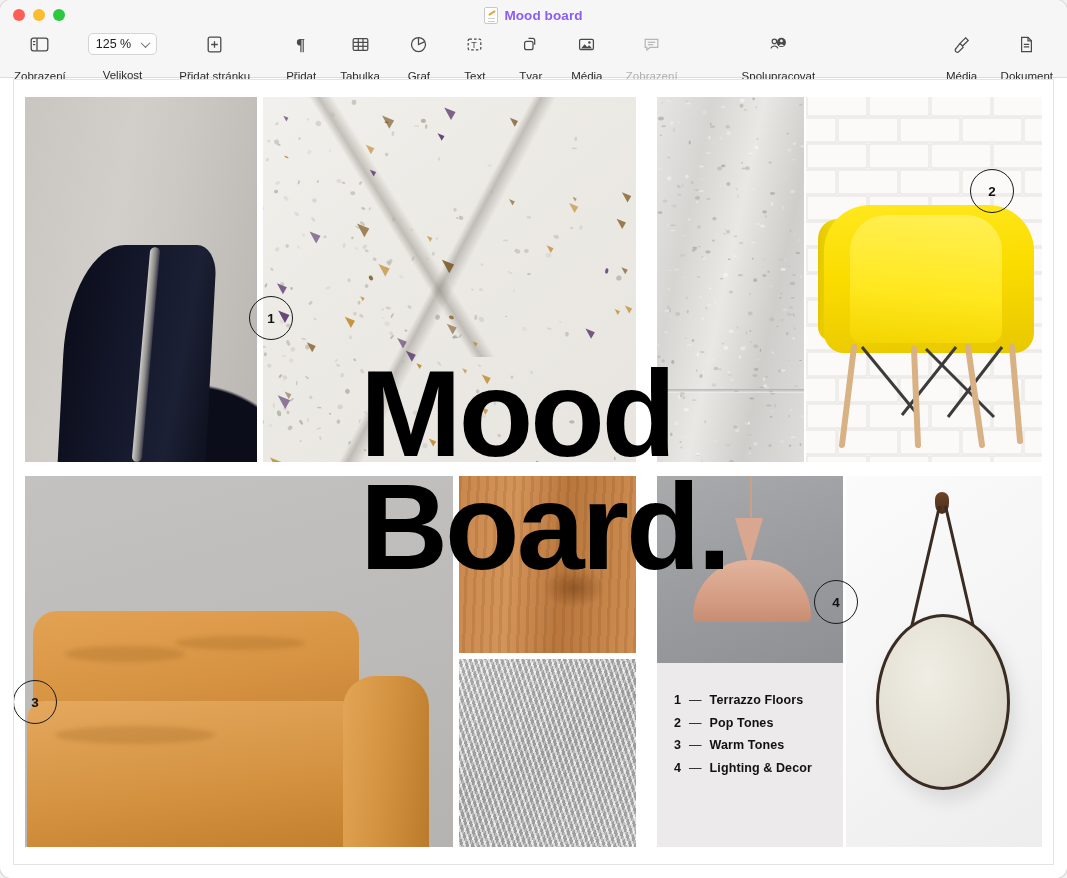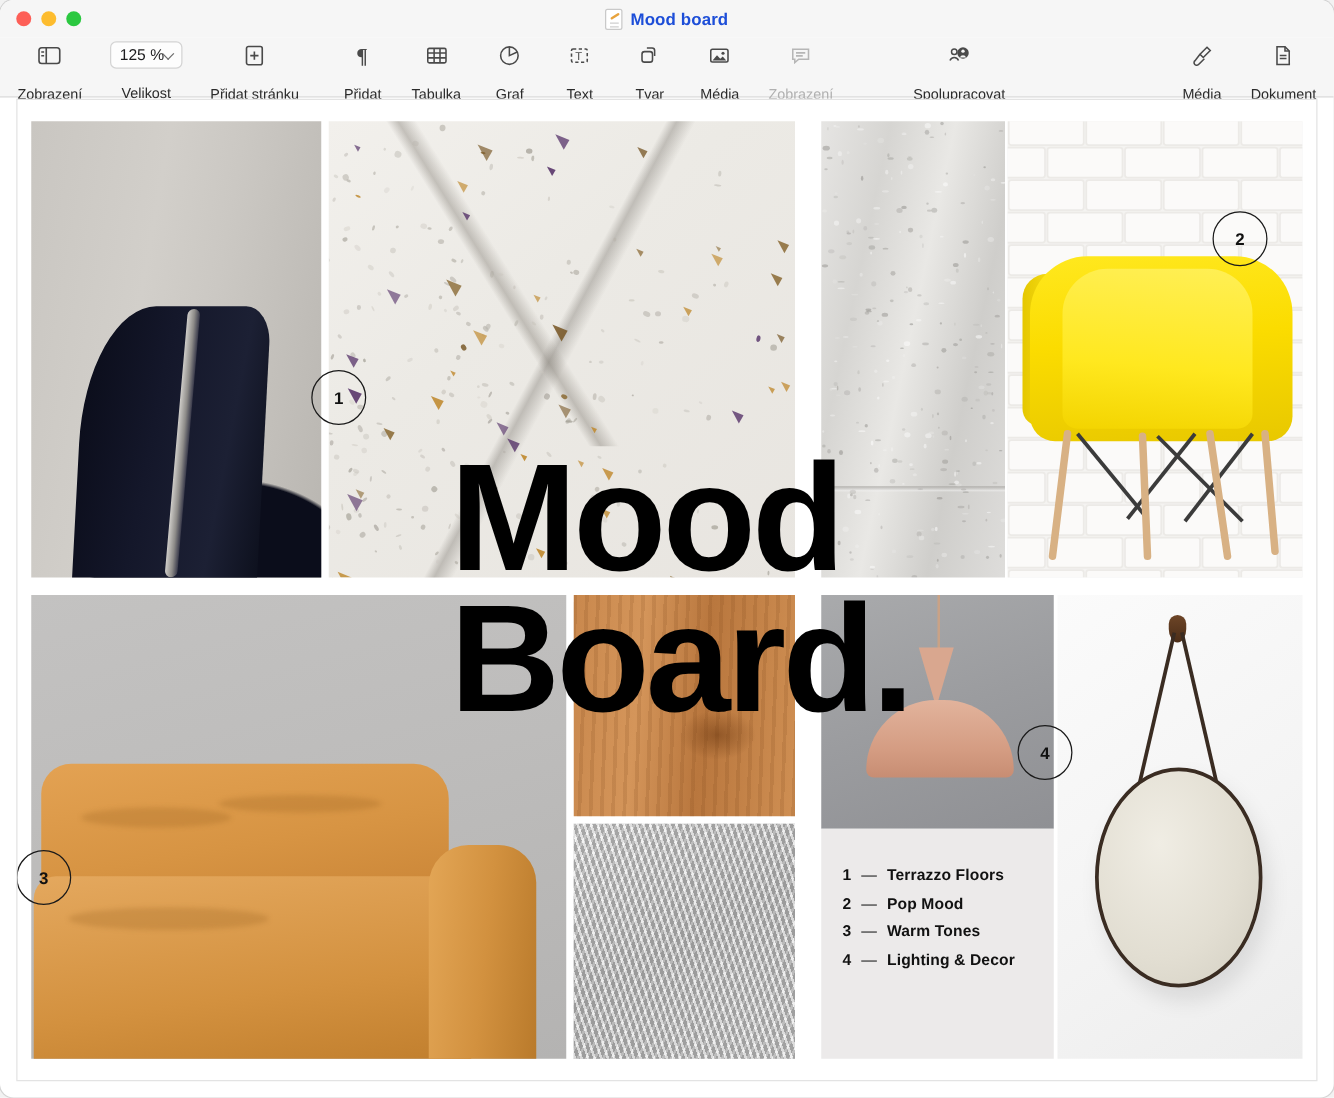--- a/index.html
+++ b/index.html
@@ -52,21 +52,21 @@
     border-radius: 1px;
   }
   #doc-icon::after {
     content: "";
     position: absolute; left: 3px; top: 10px;
     width: 7px; height: 1px;
     background: #cfcfcf;
     box-shadow: 0 3px 0 #cfcfcf;
   }
   #title-text {
-    font-size: 13.5px; font-weight: bold; color: #1d4ed8;
+    font-size: 13.5px; font-weight: bold; color: #8b5cf6;
     letter-spacing: .1px;
   }
 
   
   #toolbar {
     height: 48px;
     background: #f6f6f6;
     border-bottom: 1px solid #dcdcdc;
     display: flex; align-items: flex-start;
     padding: 0 14px;
@@ -95,21 +95,21 @@
   .tb-spacer { flex: 1; }
 
   
   #zoom-item { min-width: 58px; }
   #zoom-pill {
     border: 1px solid #d4d4d4;
     background: #fdfdfd;
     border-radius: 5px;
     height: 22px;
     padding: 0 7px;
-    display: flex; align-items: center; gap: 0;
+    display: flex; align-items: center; gap: 11px;
     margin-top: 1px;
   }
   #zoom-value { font-size: 12.5px; color: #1d1d1f; }
   .chev {
     width: 7px; height: 7px;
     border-right: 1.6px solid #6b6b6b;
     border-bottom: 1.6px solid #6b6b6b;
     transform: rotate(45deg) translate(-1px,-1px);
   }
 
@@ -1871,21 +1871,21 @@
       <div class="cell" id="c-legend">
         <div id="legend-list">
           <div class="legend-row">
             <span class="legend-num">1</span>
             <span class="legend-dash">—</span>
             <span>Terrazzo Floors</span>
           </div>
           <div class="legend-row">
             <span class="legend-num">2</span>
             <span class="legend-dash">—</span>
-            <span>Pop Mood</span>
+            <span>Pop Tones</span>
           </div>
           <div class="legend-row">
             <span class="legend-num">3</span>
             <span class="legend-dash">—</span>
             <span>Warm Tones</span>
           </div>
           <div class="legend-row">
             <span class="legend-num">4</span>
             <span class="legend-dash">—</span>
             <span>Lighting &amp; Decor</span>

